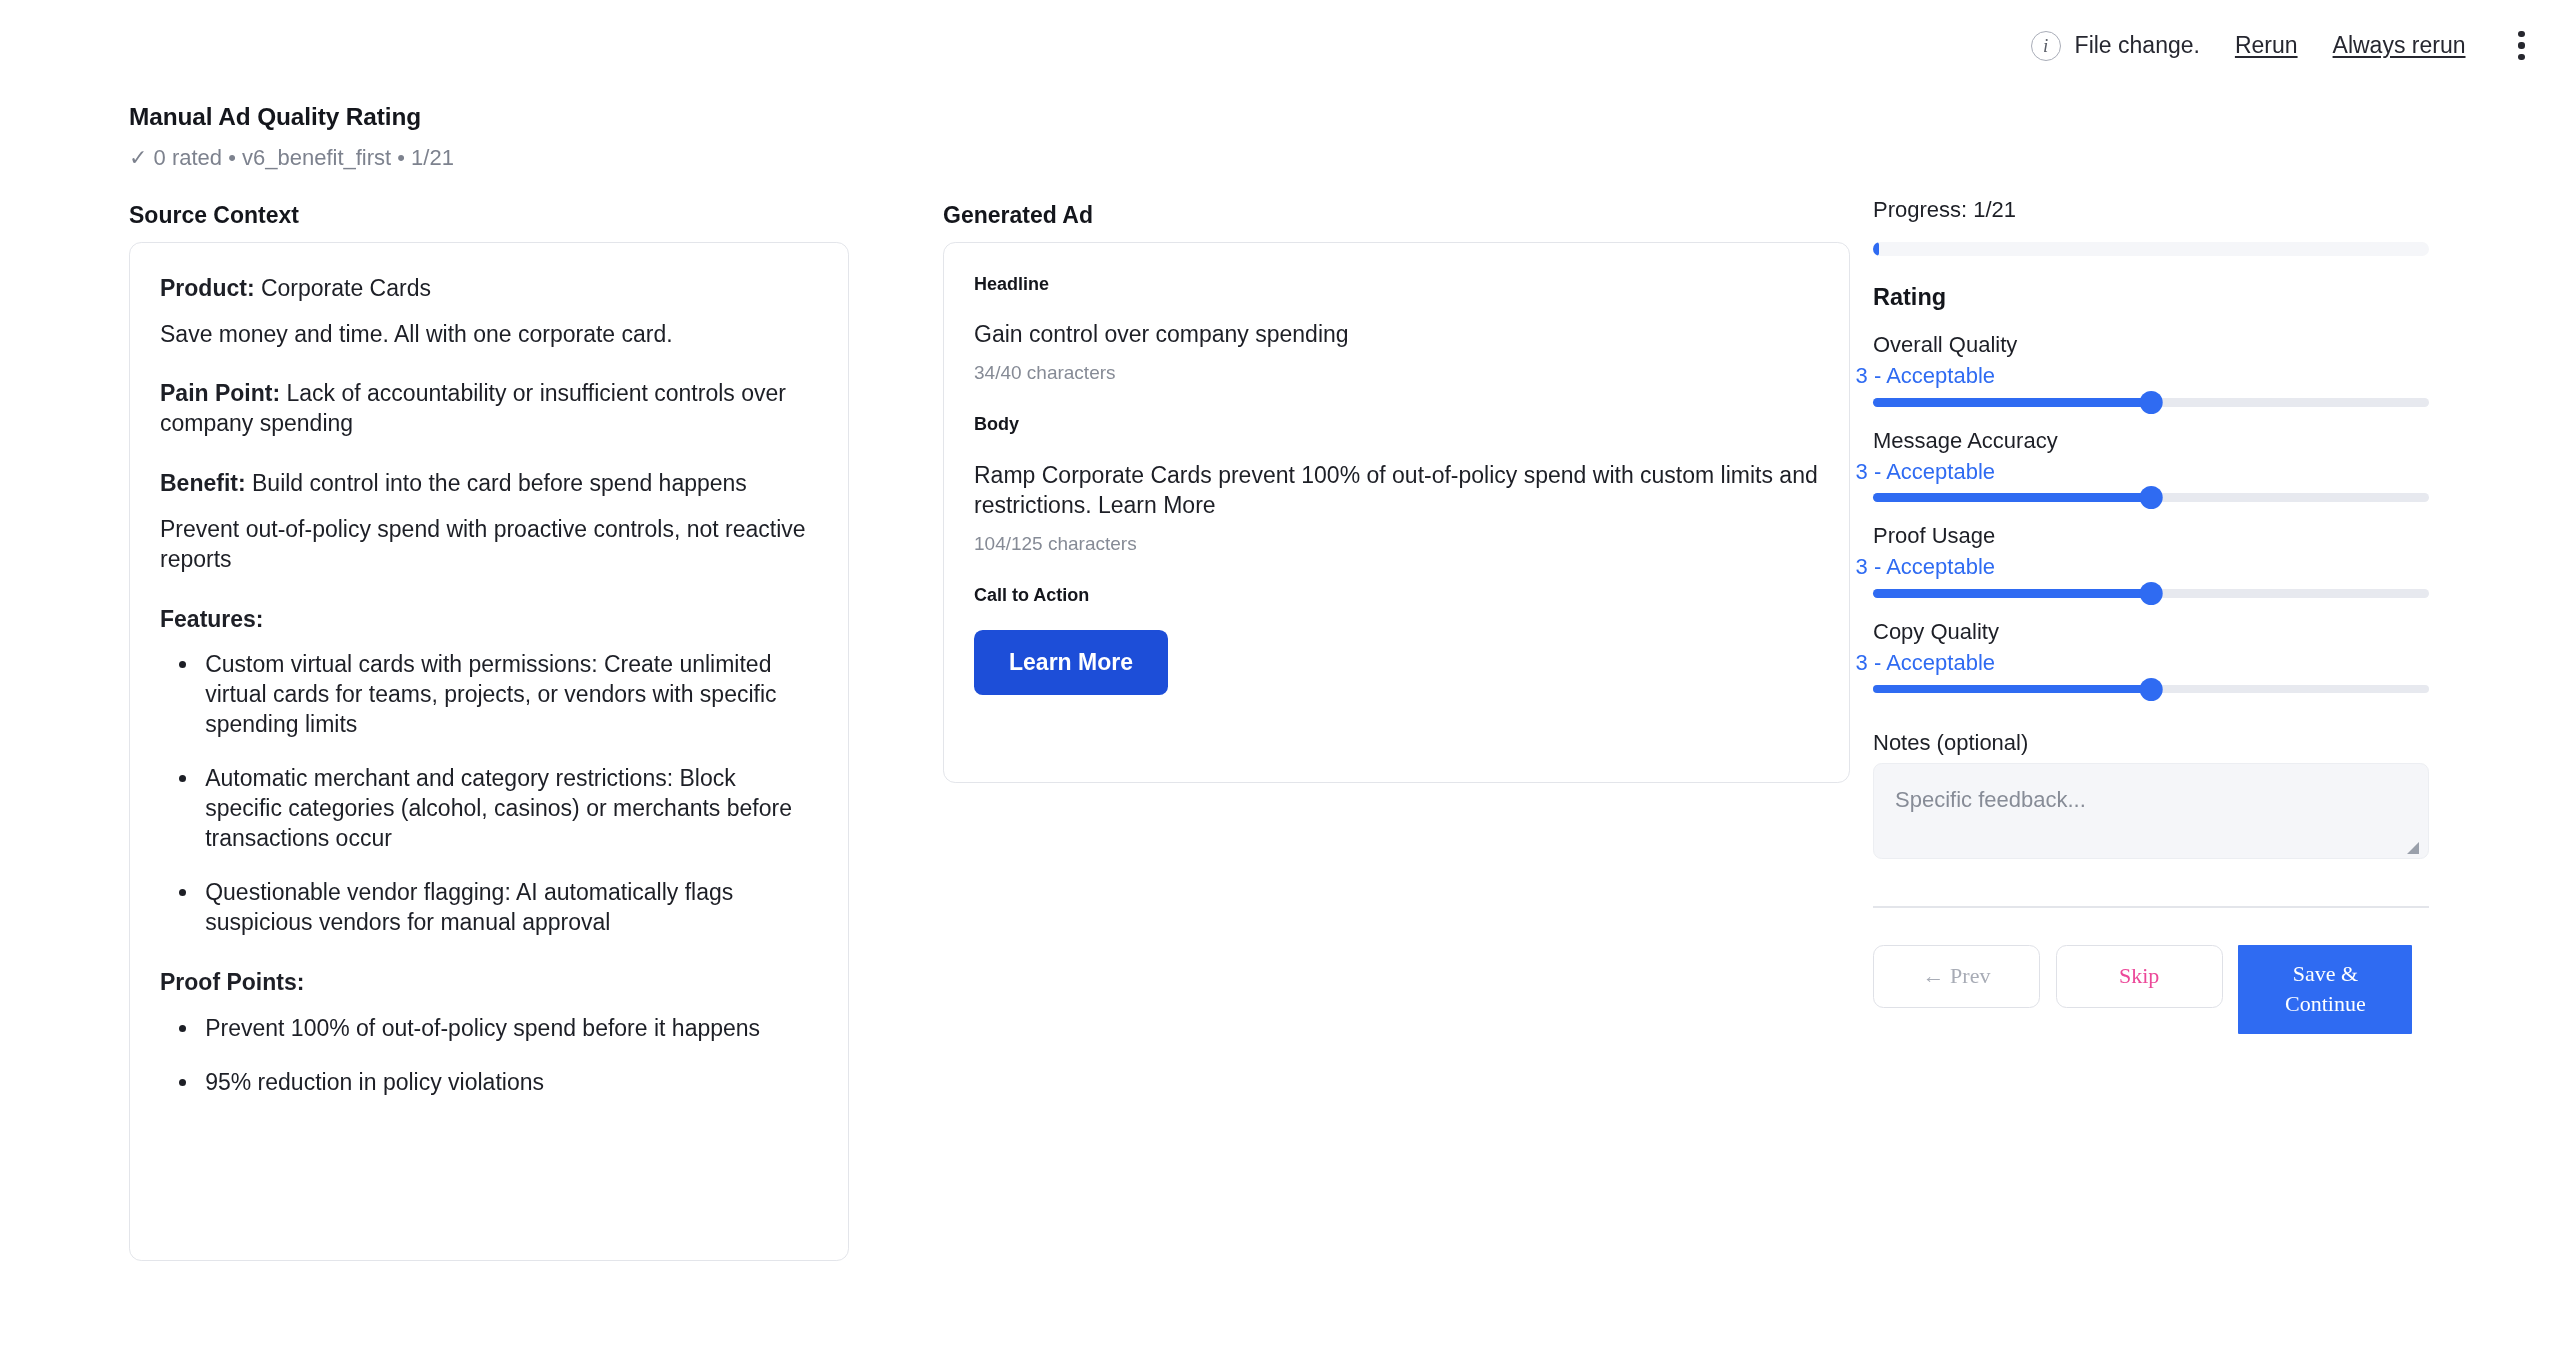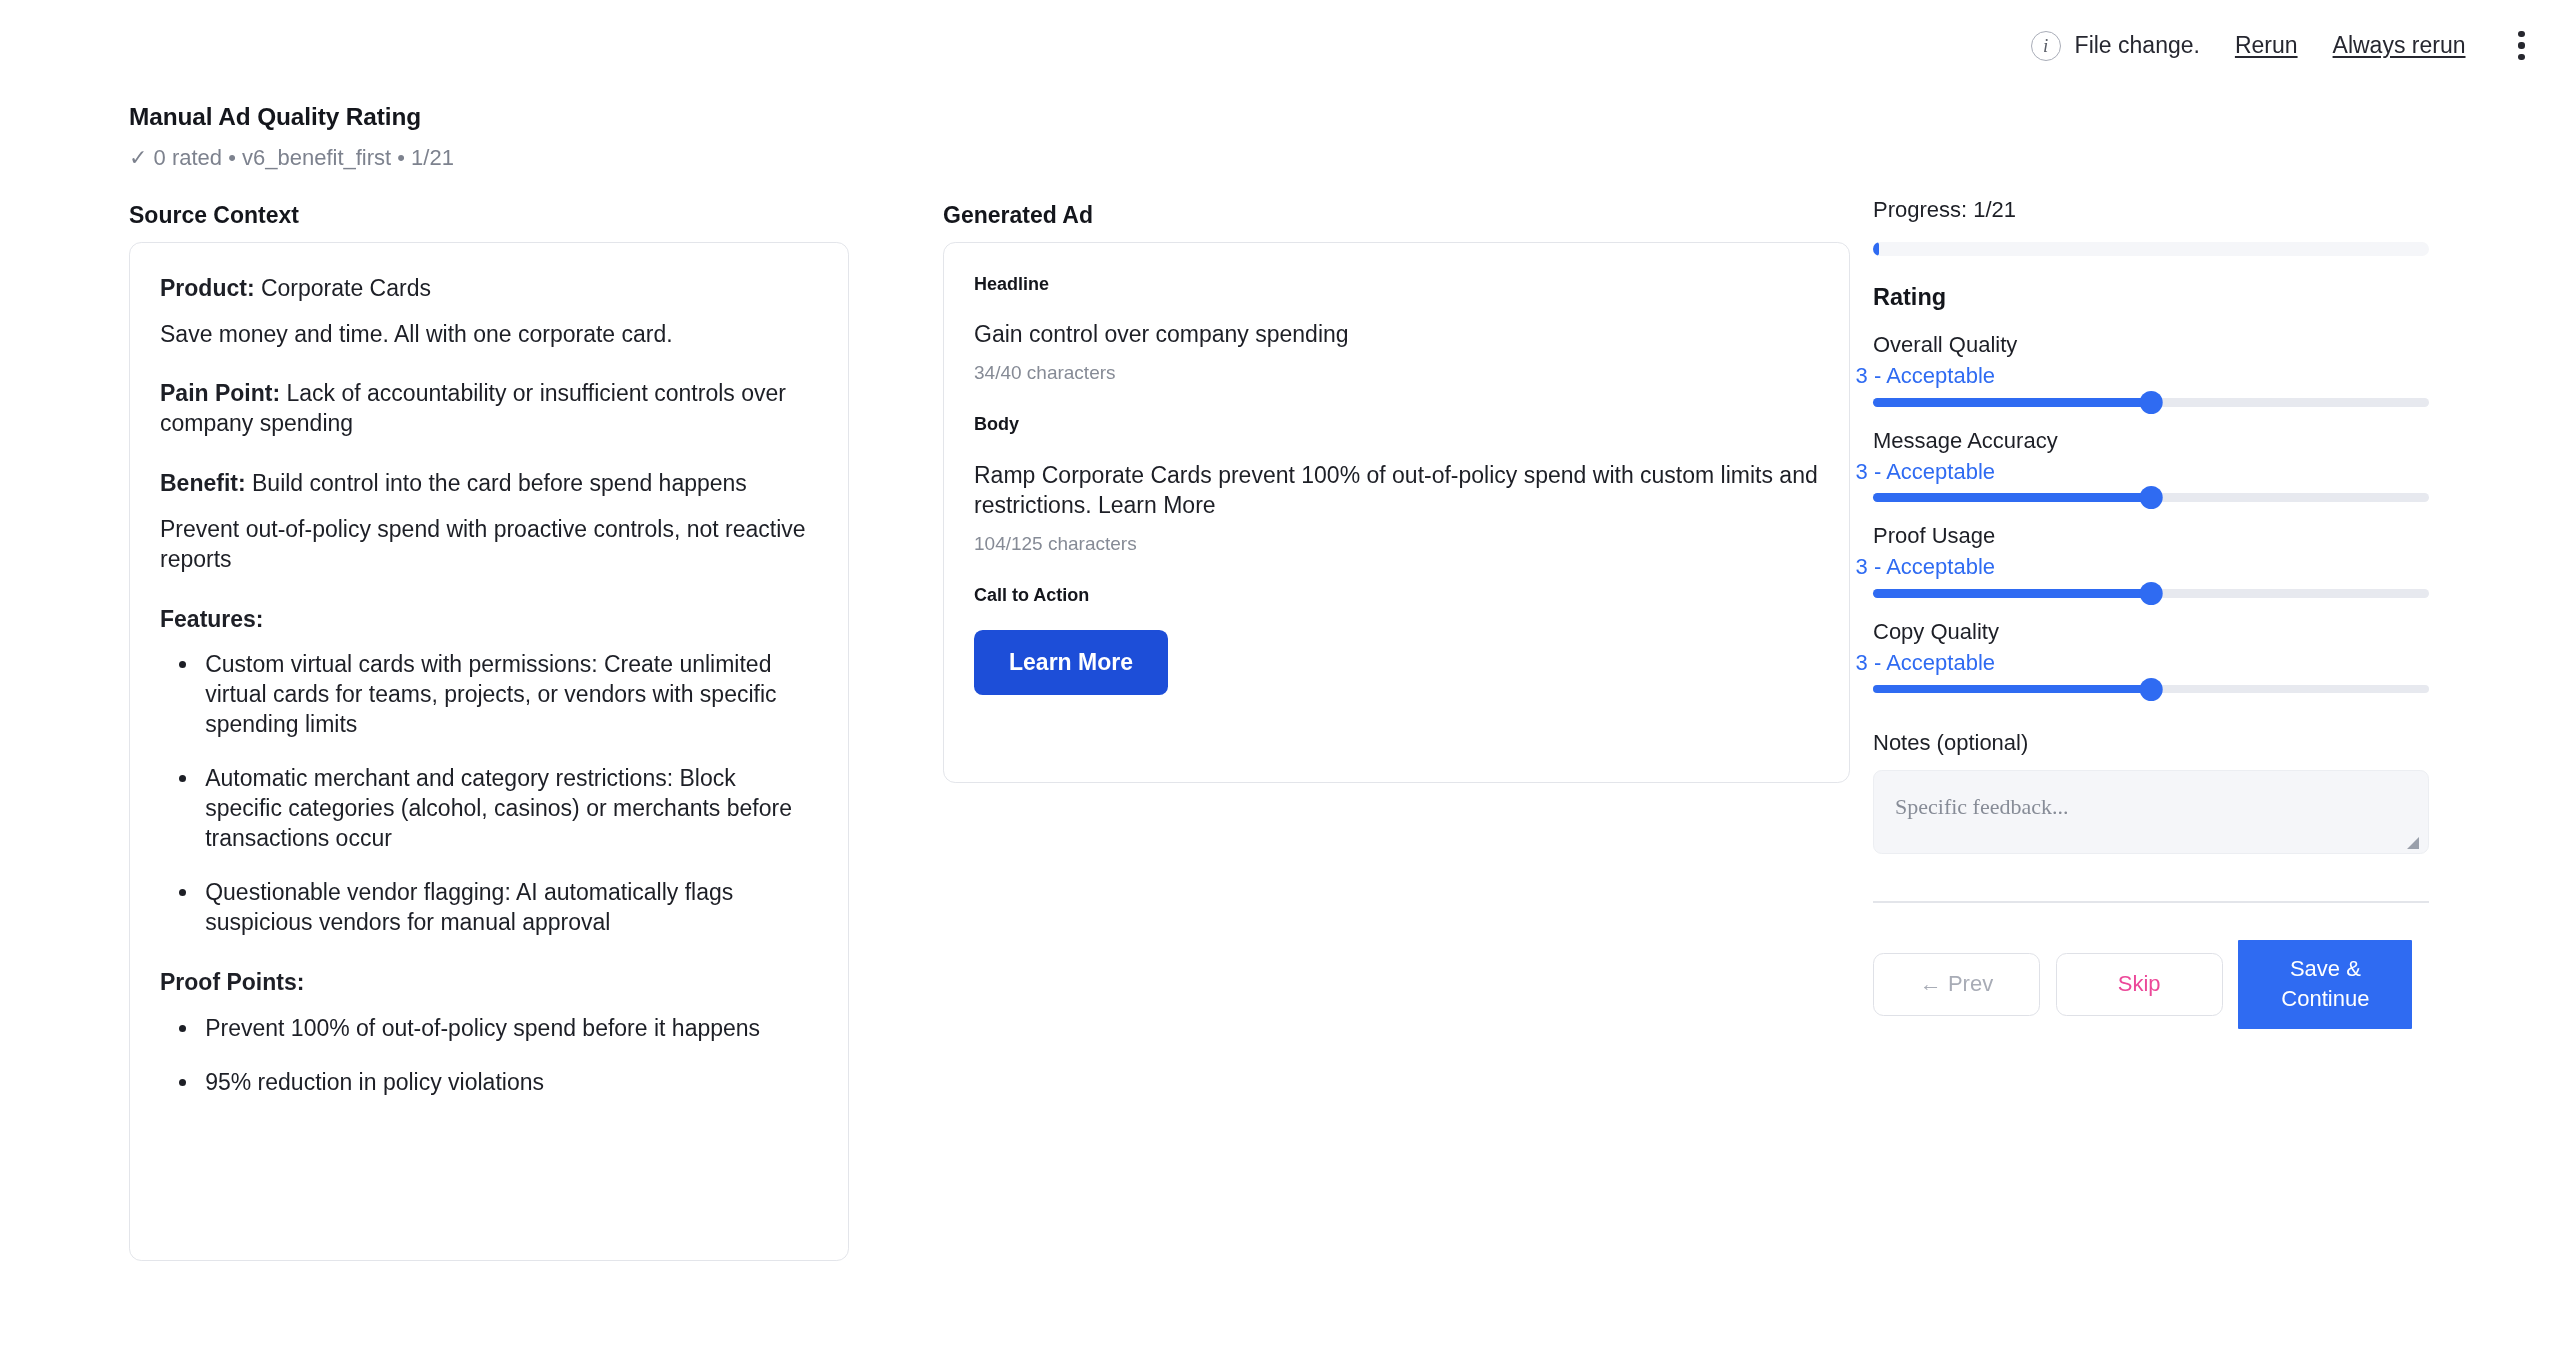--- a/index.html
+++ b/index.html
@@ -110,37 +110,37 @@
   }
   .slider-fill{ position:absolute; left:0; top:0; height:8.7px; background:#2f6bf2; border-radius:4.4px;}
   .slider-thumb{
     position:absolute; top:-7px; width:23px; height:23px;
     background:#2f6bf2; border-radius:50%; transform:translateX(-11.3px);
     cursor:pointer;
   }
 
   #notes-label{ font-size:22px; color:#1d1f26; margin-top:37px;}
   #notes-box{
-    position:relative; width:556px; height:84px; margin-top:14px;
-    background:#f5f6f9; border:0.9px solid #eceef2; border-radius:8.7px;font-family:Liberation Serif, serif;
+    position:relative; width:556px; height:96px; margin-top:7px;
+    background:#f5f6f9; border:0.9px solid #eceef2; border-radius:8.7px;
   }
   #notes-input{
     width:100%; height:100%; background:transparent; border:none;
     outline:none; resize:none; padding:23px 21px;
     font-family:inherit; font-size:22px; color:#1d1f26;
   }
   #notes-input::placeholder{ color:#878c97; }
   #resize-handle{
     position:absolute; right:7px; bottom:5.2px; width:14px;height:14px;
     color:#9aa0ab; font-size:15.7px; line-height:1; pointer-events:none;
   }
 
   #rail-divider{ width:556px; height:1.3px; background:#e3e5ea; margin-top:47px;}
 
-  #nav-buttons{ display:flex; gap:15.7px; margin-top:37px; align-items:center;}
+  #nav-buttons{ display:flex; gap:15.7px; margin-top:37px; align-items:flex-start;font-family:Liberation Serif, serif;}
   .nav-btn{
     font-family:inherit; font-size:22px; border-radius:10.5px; cursor:pointer;
     background:#ffffff; border:1.3px solid #dfe1e7; color:#ec4899;
     height:63px; display:flex; align-items:center; justify-content:center;
   }
   #prev-button{ width:167px; color:#a8acb6; }
   #skip-button{ width:167px; }
   #save-continue-button{
     width:174px; height:89px; background:#2f6bf2; border:none; color:#fff;
     font-size:22px; border-radius:1px; cursor:pointer; font-family:inherit;

